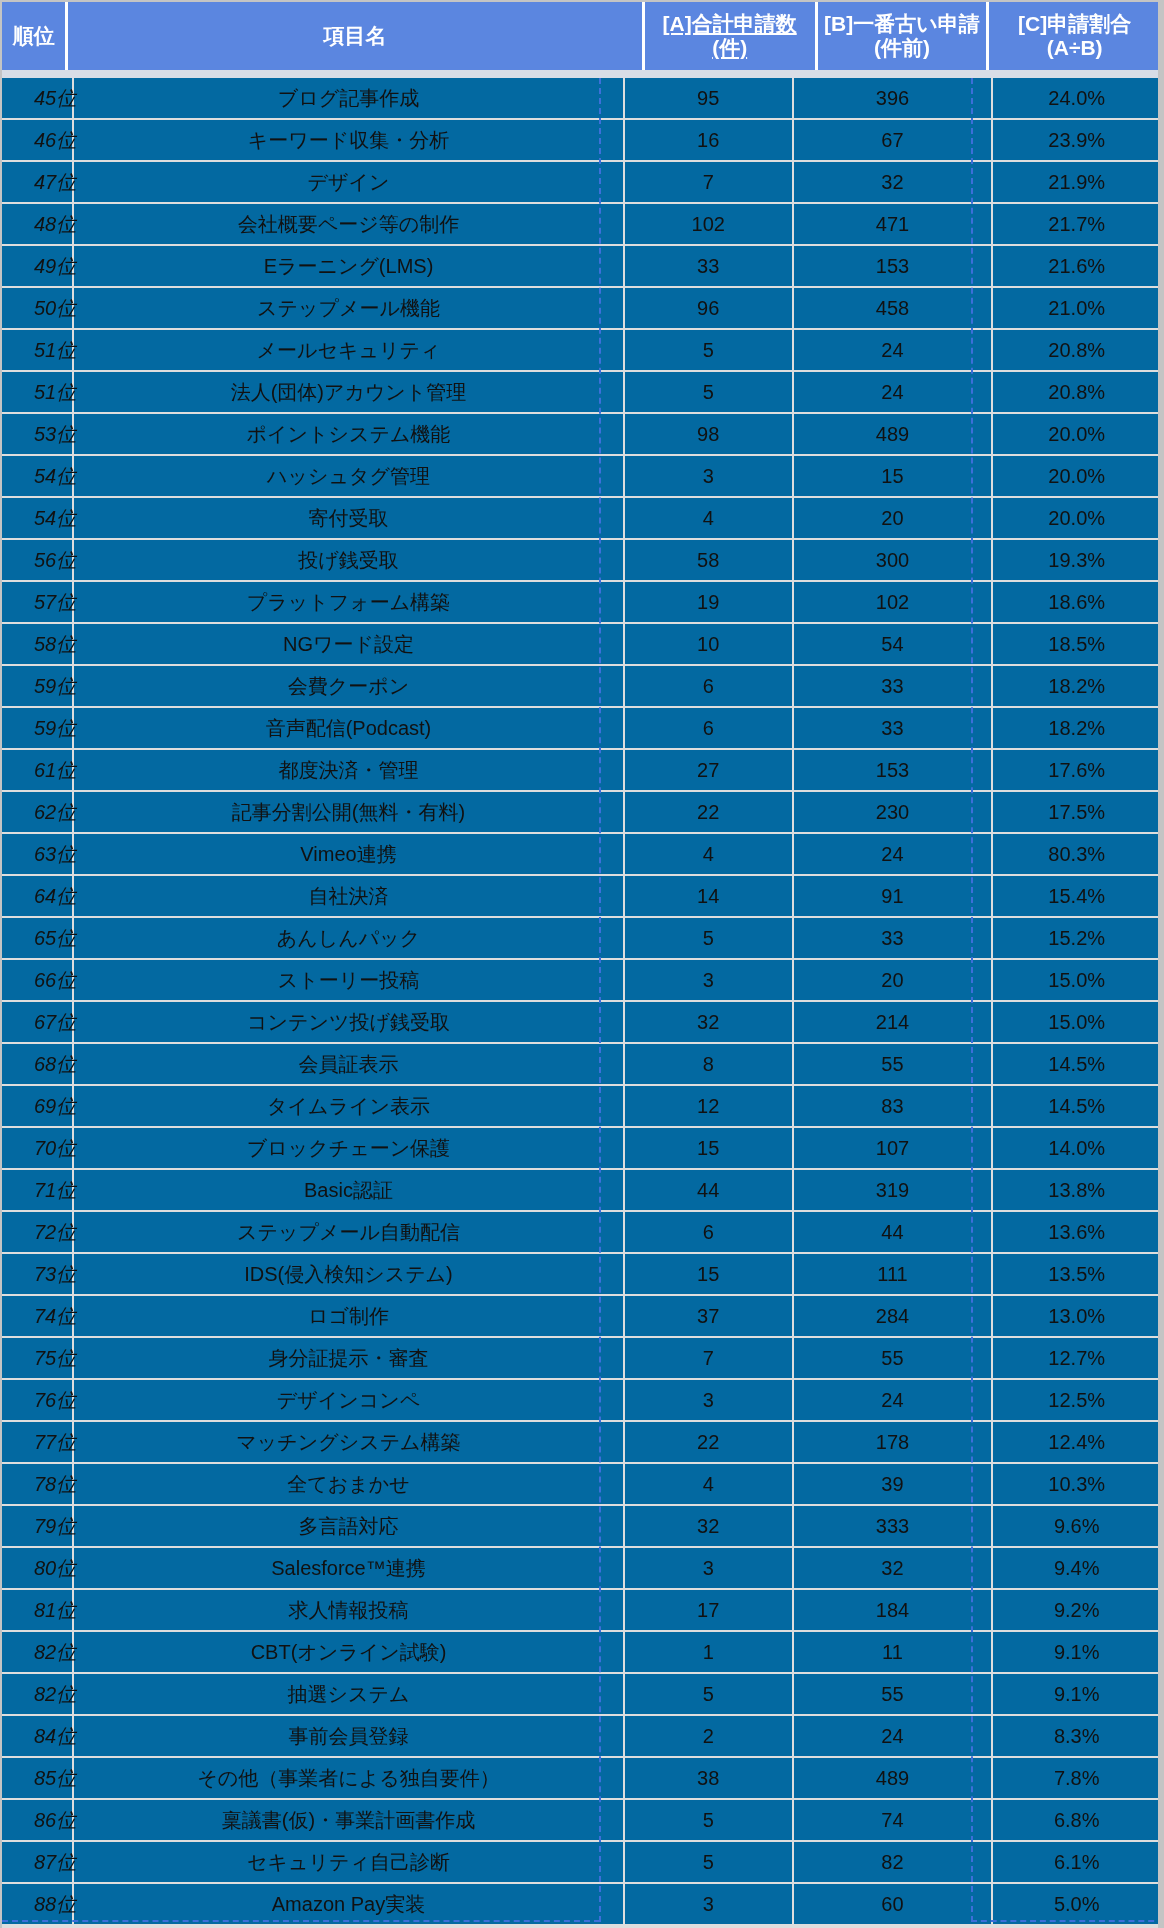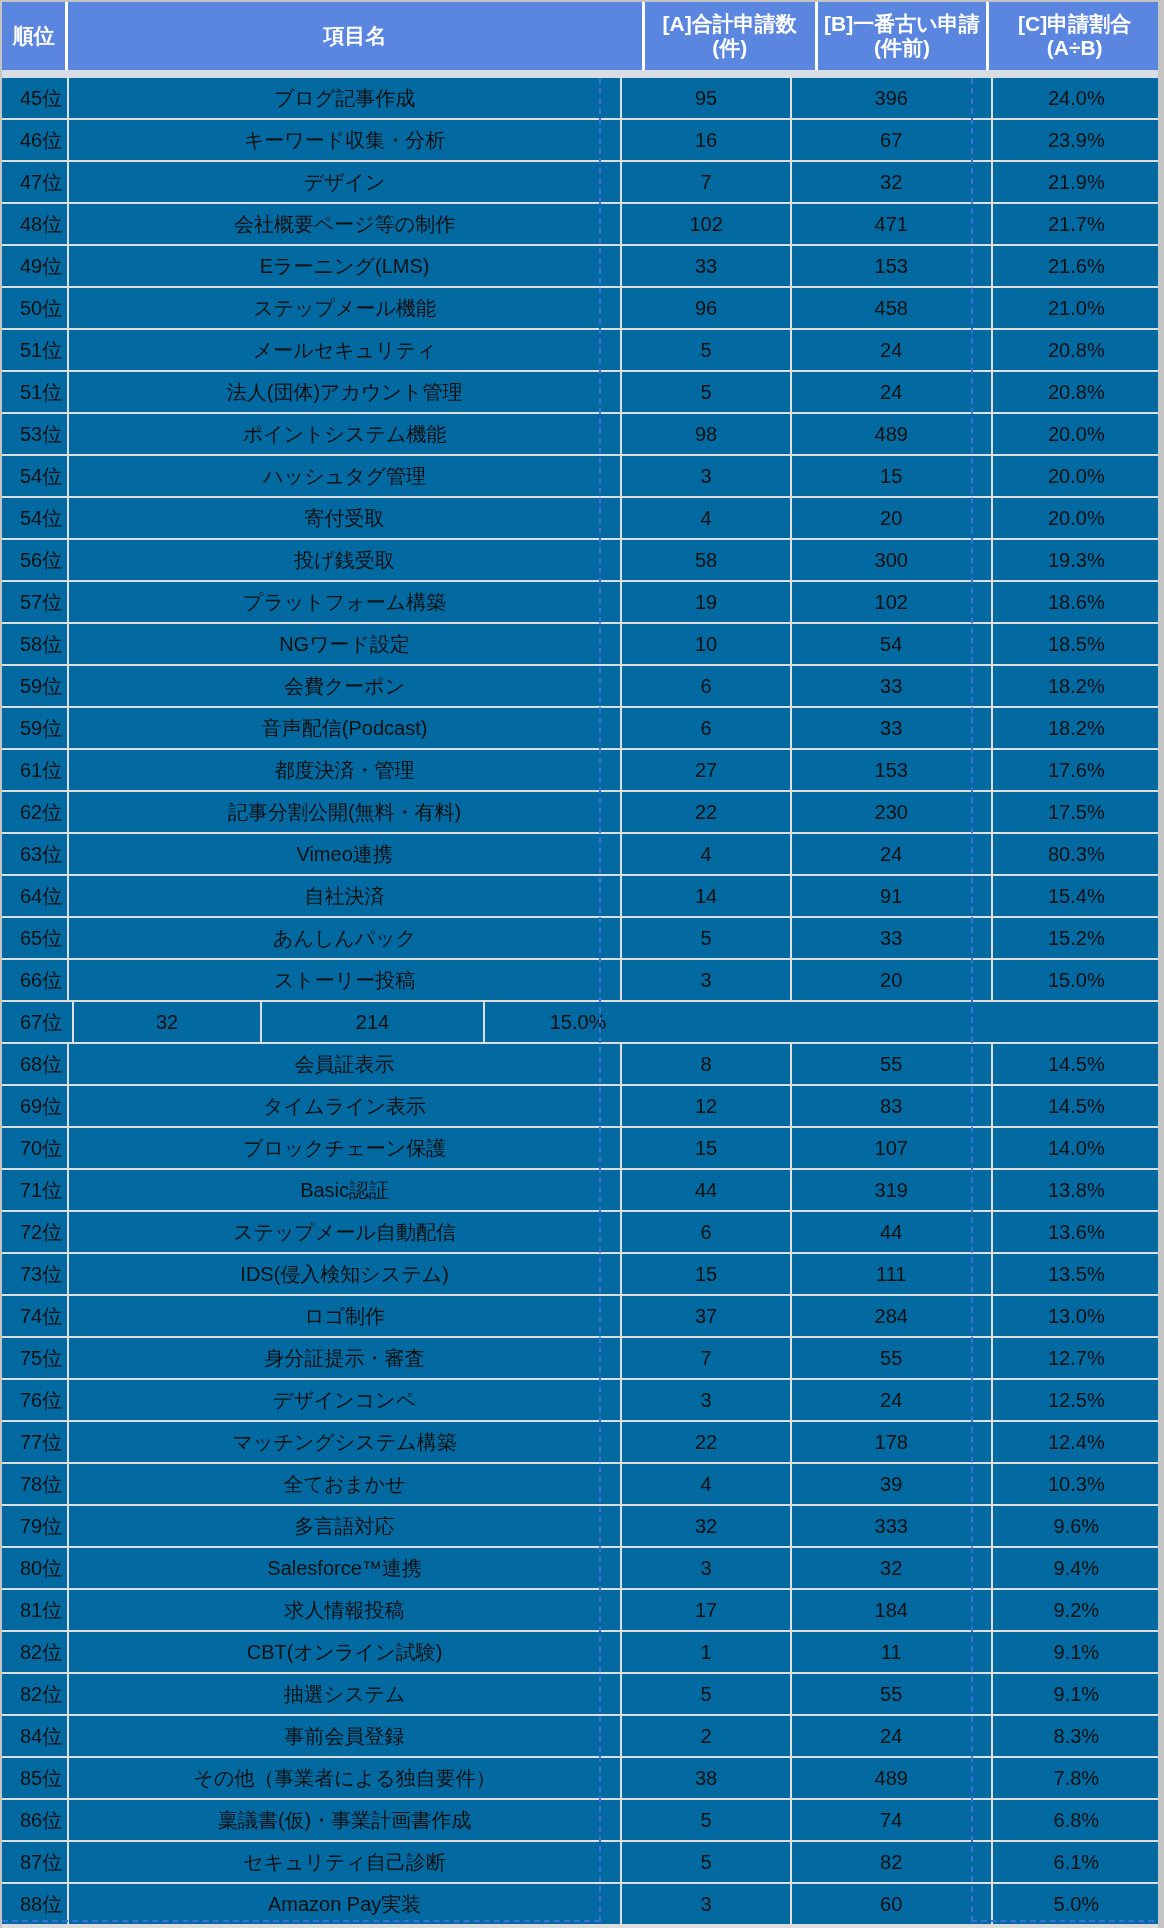--- a/index.html
+++ b/index.html
@@ -5,28 +5,28 @@
   html, body { margin:0; padding:0; background:#ffffff; }
   body { width:1164px; height:1928px; overflow:hidden; position:relative; font-family:"Liberation Sans", "DejaVu Sans", sans-serif; }
   .sheet { position:absolute; left:0; top:0; width:1164px; height:1928px; background:#0369a1; border-left:2px solid #c4c4c4; box-sizing:border-box; }
   .topline { position:absolute; left:0; top:0; width:1164px; height:2px; background:#c4c4c4; }
   .header { position:absolute; left:0; top:2px; height:68px; width:1158px; display:flex; }
   .hcell { background:#5b86e0; color:#ffffff; font-weight:bold; font-size:21px; line-height:24px; display:flex; align-items:center; justify-content:center; text-align:center; box-sizing:border-box; border-right:3px solid #ffffff; white-space:pre-line; }
   .band { position:absolute; left:0; top:70px; width:1158px; height:8px; background:#d8dde6; }
   .rows { position:absolute; left:0; top:78px; width:1158px; }
   .row { display:flex; height:42px; border-bottom:2px solid #dedede; box-sizing:border-box; }
   .cell { font-size:20px; color:#111; display:flex; align-items:center; justify-content:center; box-sizing:border-box; border-right:2px solid #dedede; white-space:nowrap; }
-  .c0 { width:72px; justify-content:flex-start; padding-left:18px; }
+  .c0 { width:72px; justify-content:flex-start; padding-left:32px;font-style:italic; }
   .c1 { width:615px; }
   .c2 { width:188px; }
   .c3 { width:223px; }
   .c4 { width:186px; border-right:none; }
   .hc0 { width:72px; }
   .hc1 { width:628px; }
-  .hc2 { width:188px; }
+  .hc2 { width:188px;text-decoration:underline; }
   .hc3 { width:187px; }
   .hc4 { width:186px; border-right:none; }
   .sel1 { position:absolute; left:597px; top:78px; width:0; height:1844px; border-left:2px dashed #3d6fd9; }
   .sel1b { position:absolute; left:0; top:1920px; width:598px; height:0; border-top:2px dashed #3d6fd9; }
   .sel2 { position:absolute; left:969px; top:78px; width:189px; height:1842px; border:2px dashed #3d6fd9; border-top:none; box-sizing:content-box; }
   .rightedge { position:absolute; left:1158px; top:0; width:6px; height:1928px; background:#c4c4c4; }
   .tail { position:absolute; left:0; top:1924px; width:1158px; height:4px; background:#dedede; }
 </style>
 </head>
 <body>
@@ -194,20 +194,21 @@
       </div>
       <div class="row">
         <div class="cell c0">66位</div>
         <div class="cell c1">ストーリー投稿</div>
         <div class="cell c2">3</div>
         <div class="cell c3">20</div>
         <div class="cell c4">15.0%</div>
       </div>
       <div class="row">
         <div class="cell c0">67位</div>
+        <div class="cell c1">コンテンツ投げ銭受取</div>
         <div class="cell c2">32</div>
         <div class="cell c3">214</div>
         <div class="cell c4">15.0%</div>
       </div>
       <div class="row">
         <div class="cell c0">68位</div>
         <div class="cell c1">会員証表示</div>
         <div class="cell c2">8</div>
         <div class="cell c3">55</div>
         <div class="cell c4">14.5%</div>

